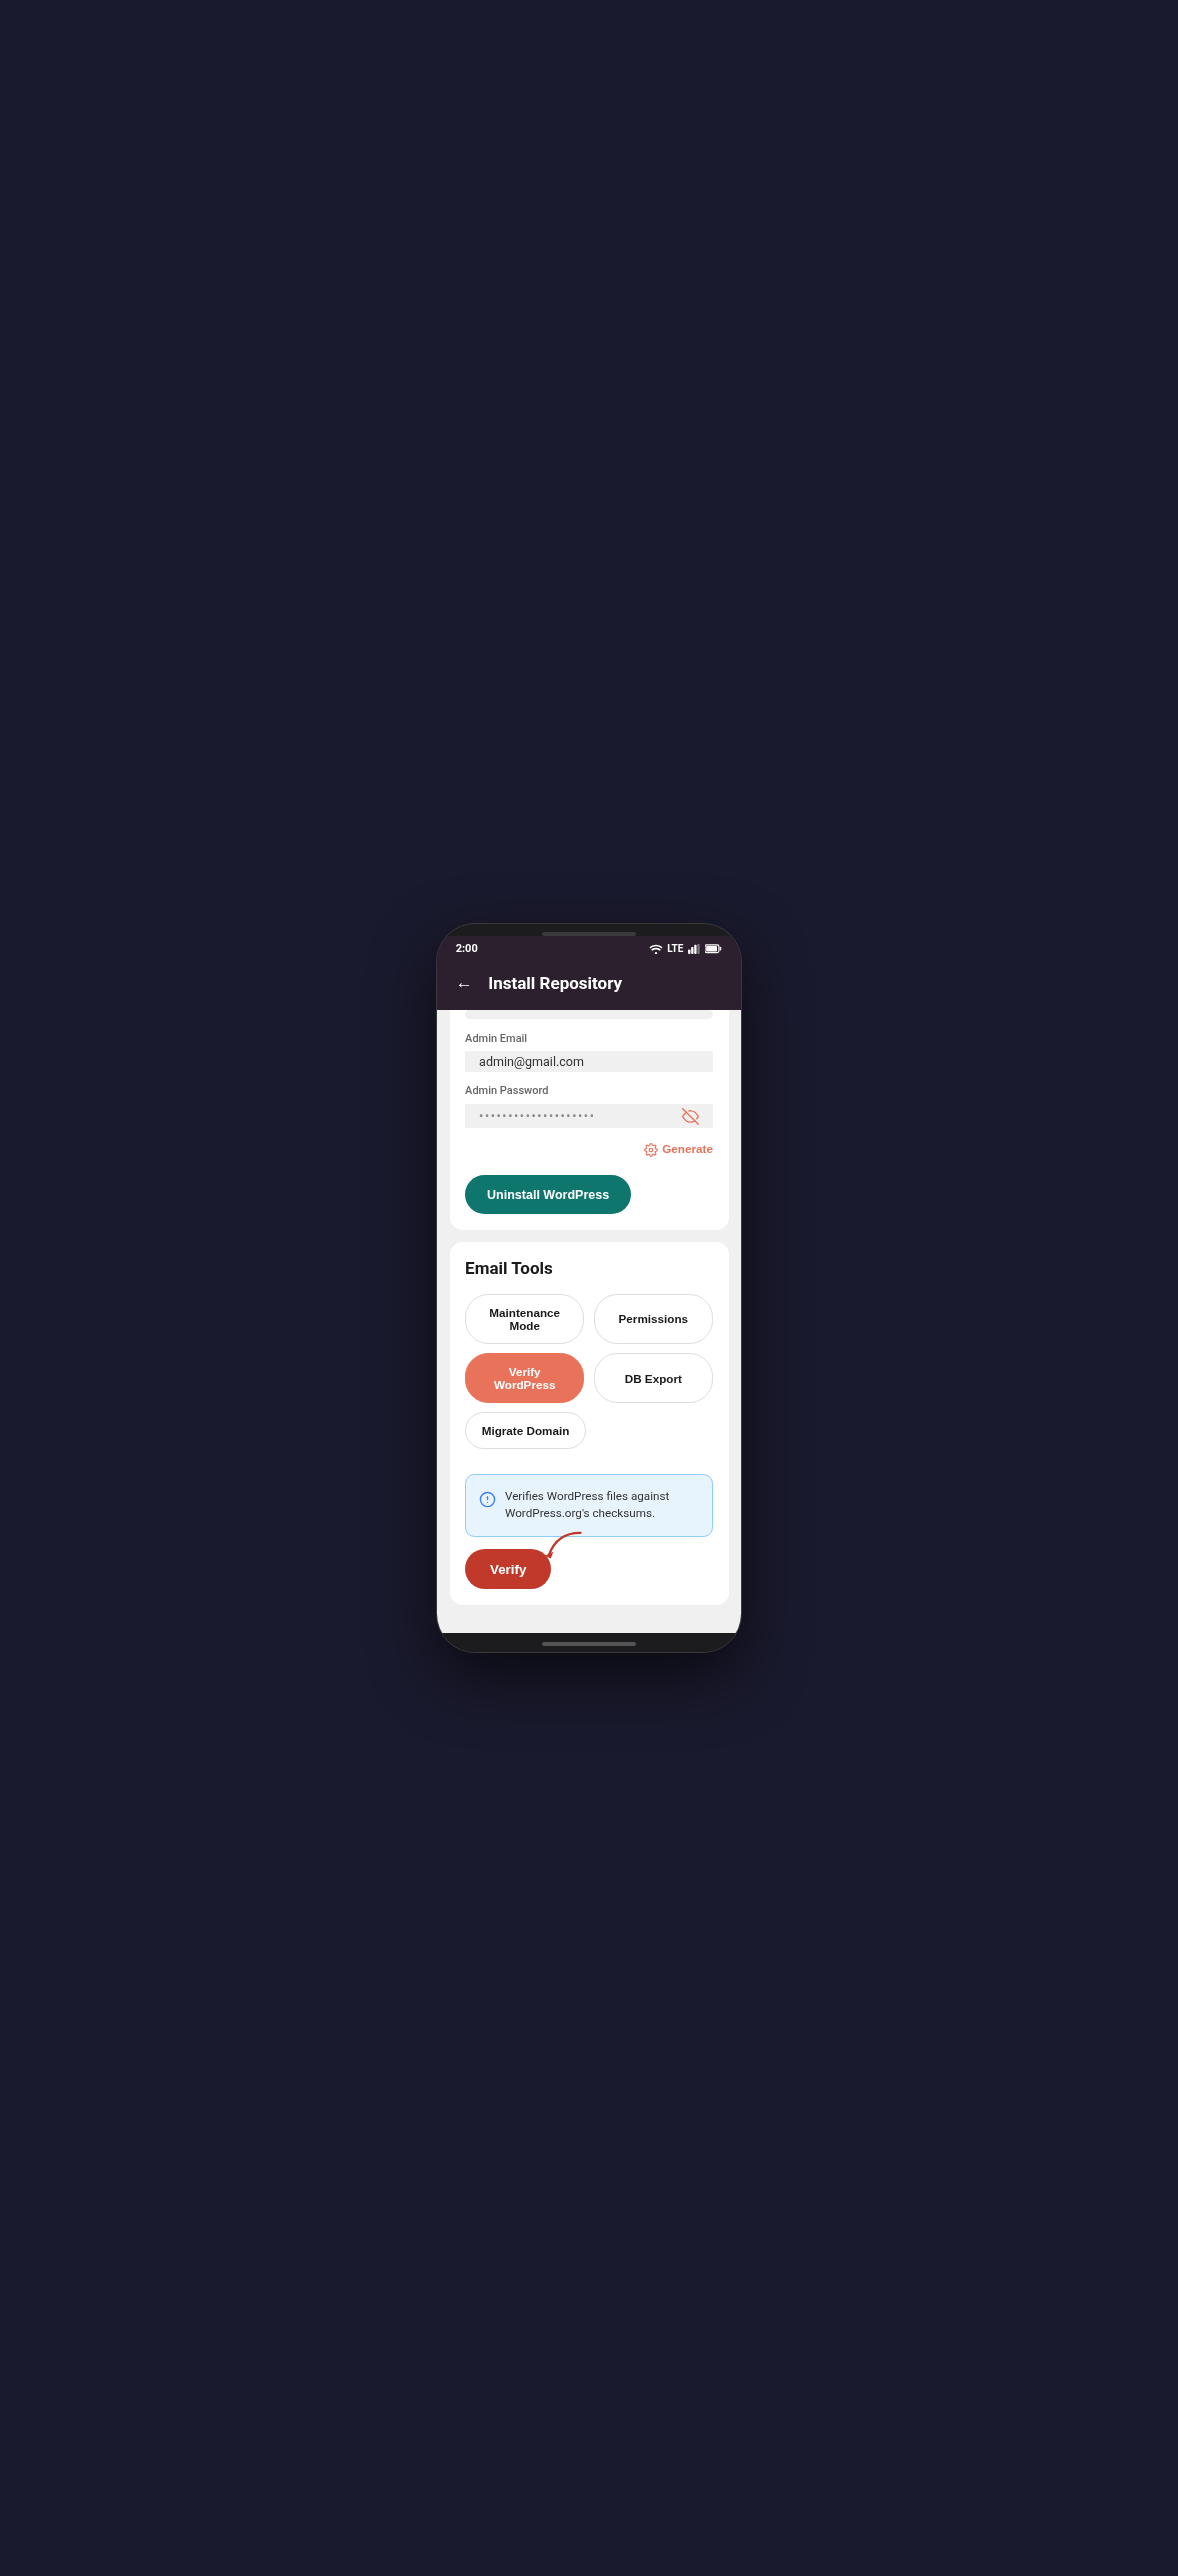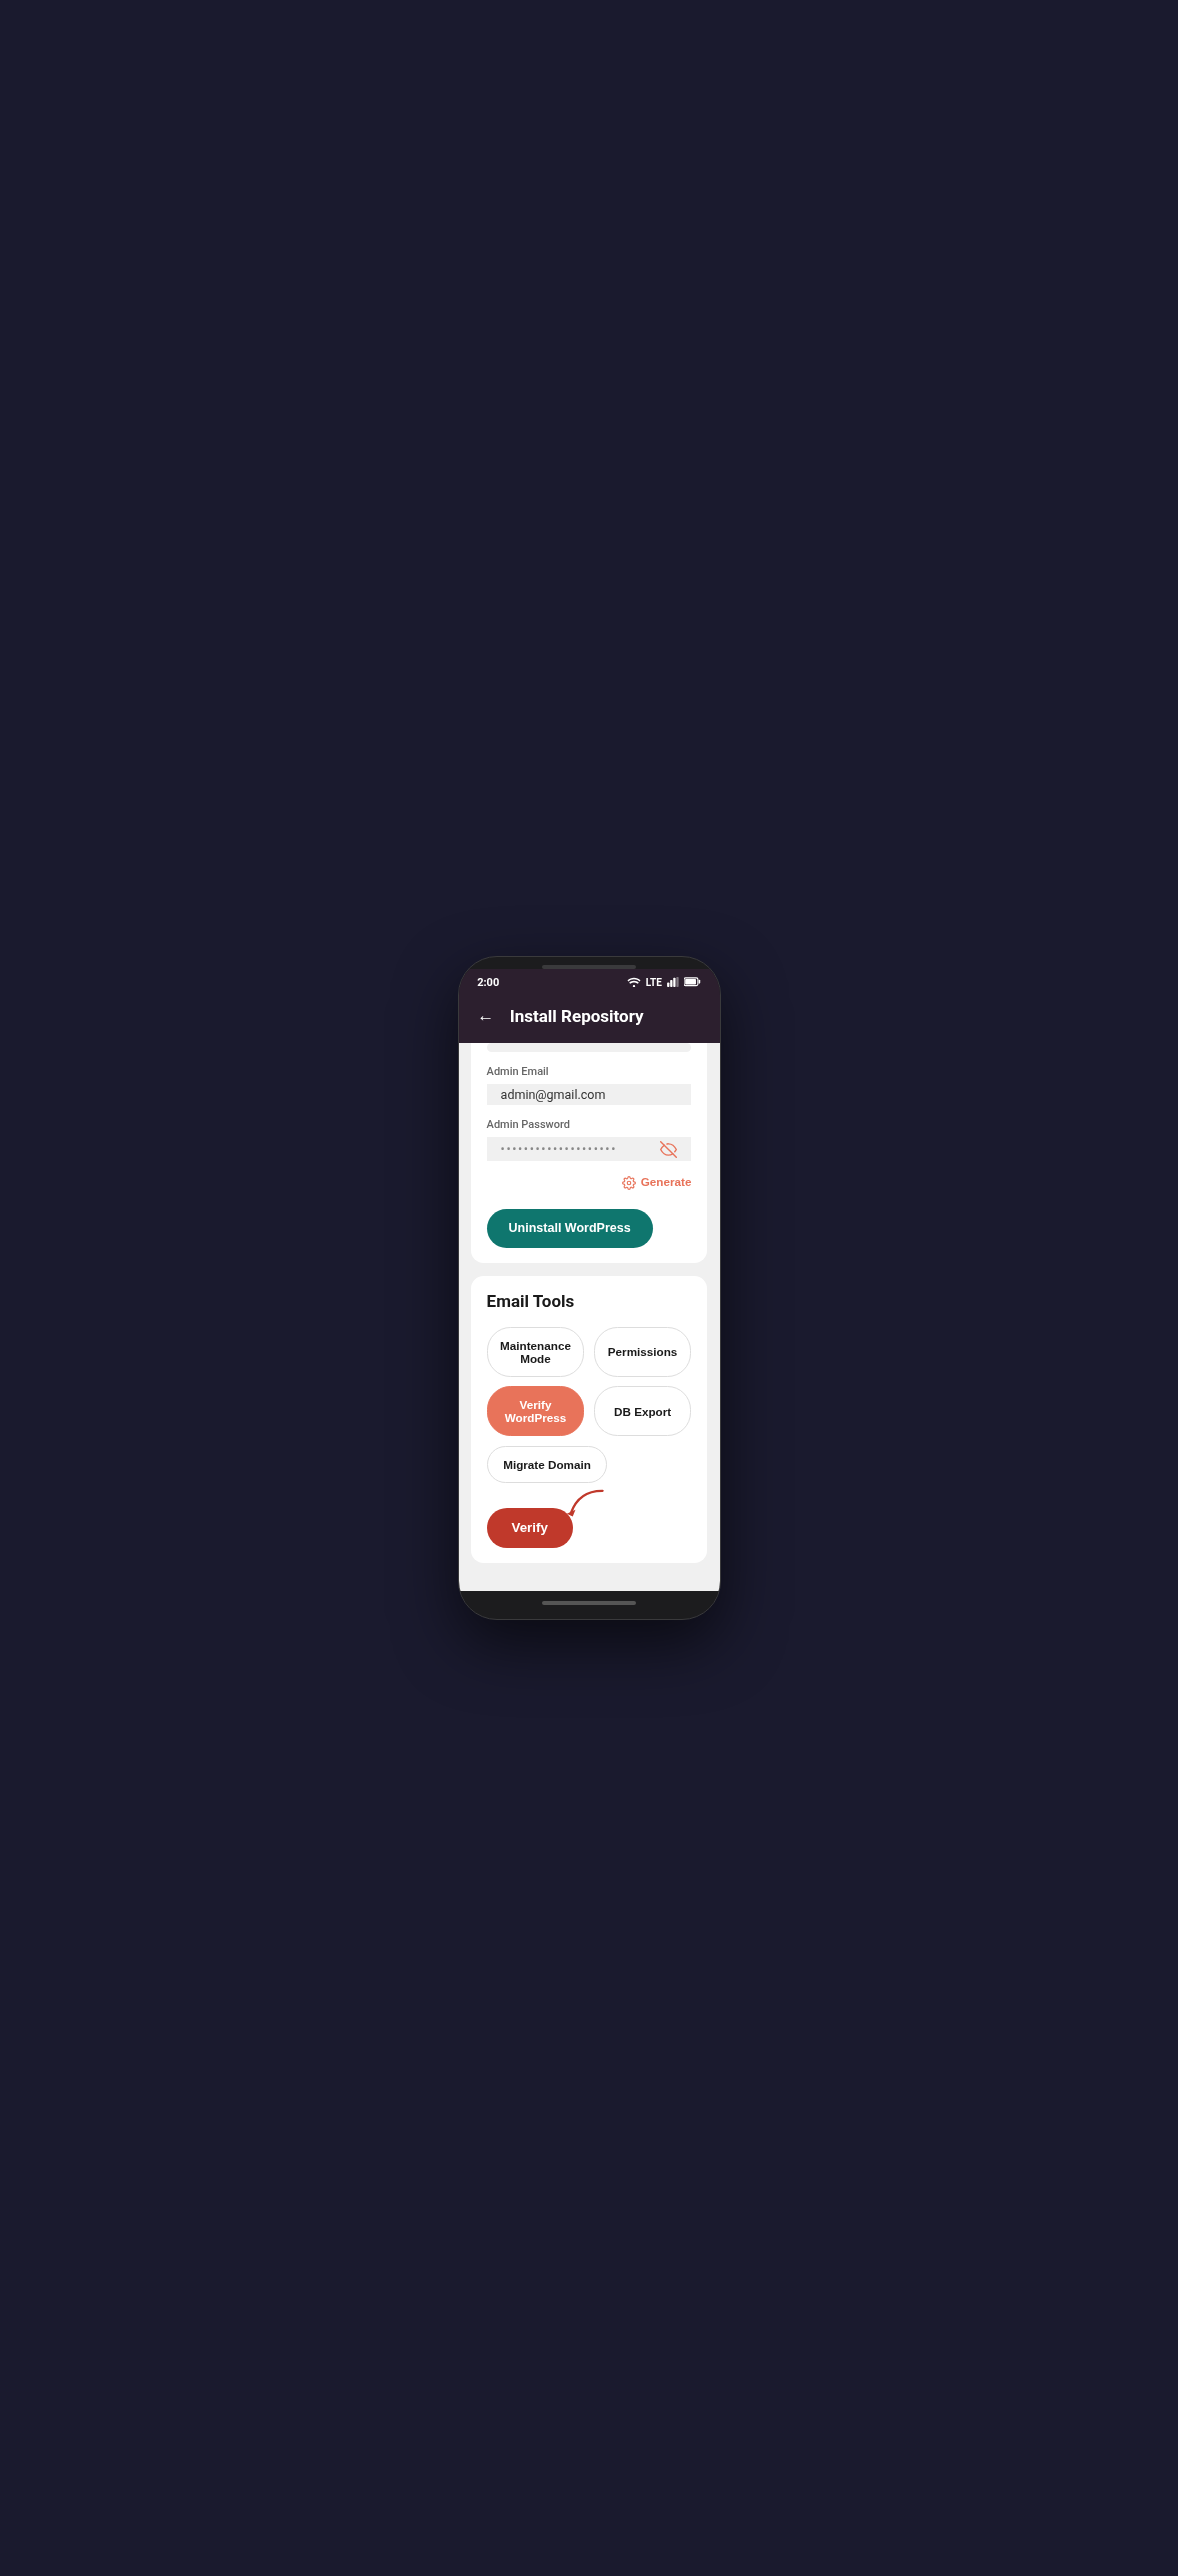--- a/index.html
+++ b/index.html
@@ -12,21 +12,21 @@
     body {
       background: #1a1a2e;
       display: flex;
       justify-content: center;
       align-items: center;
       min-height: 100vh;
       font-family: -apple-system, BlinkMacSystemFont, 'Segoe UI', Roboto, sans-serif;
     }
 
     .phone-frame {
-      width: 263px;
+      width: 306px;
       min-height: 664px;
       background: #1c1c1e;
       border-radius: 39px;
       overflow: hidden;
       position: relative;
       box-shadow: 0 23.4px 62px rgba(0,0,0,0.6);
       border: 1.6px solid #3a3a3c;
     }
 
     .phone-notch {
@@ -388,20 +388,30 @@
           <span>DB Export</span>
         </button>
       </div>
 
       <div style="margin-bottom:12.5px;">
         <button class="tool-btn-single">
           <span>Migrate Domain</span>
         </button>
       </div>
 
+      <div class="info-box">
+        <span class="info-icon">
+          <svg width="17" height="17" viewBox="0 0 24 24" fill="none" stroke="#3b82f6" stroke-width="2" stroke-linecap="round" stroke-linejoin="round">
+            <circle cx="12" cy="12" r="10"></circle>
+            <line x1="12" y1="8" x2="12" y2="12"></line>
+            <line x1="12" y1="16" x2="12.01" y2="16"></line>
+          </svg>
+        </span>
+        <span class="info-text">Verifies WordPress files against WordPress.org's checksums.</span>
+      </div>
 
       <div class="verify-area">
         
         <div class="arrow-indicator">
           <svg width="47" height="39" viewBox="0 0 60 50">
             <path d="M50 5 Q20 10 15 40" stroke="#c0392b" stroke-width="3" fill="none" stroke-linecap="round"></path>
             <polygon points="10,42 20,35 18,44" fill="#c0392b"></polygon>
           </svg>
         </div>
         <button class="verify-btn">Verify</button>

